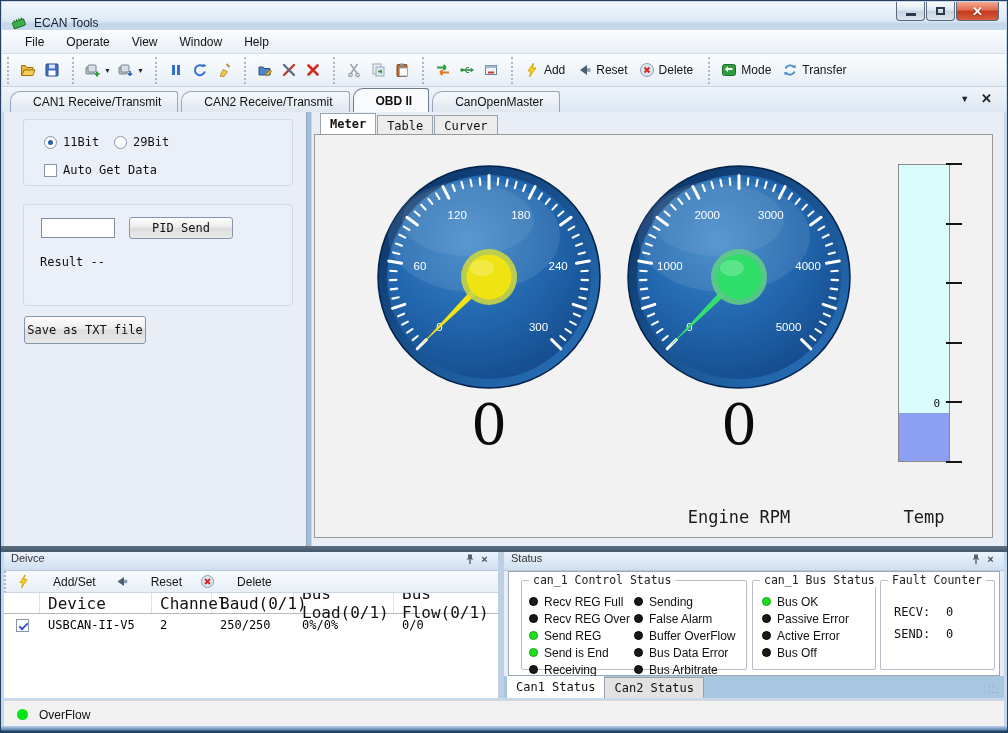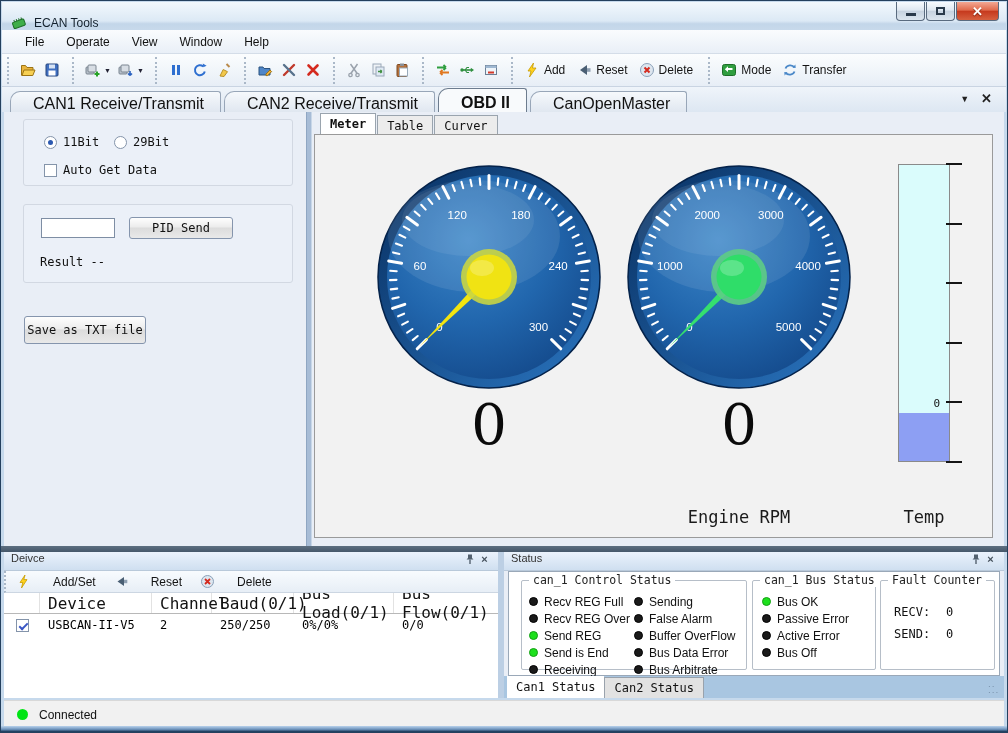--- a/index.html
+++ b/index.html
@@ -19,31 +19,31 @@
 .menubar{position:absolute;left:1px;right:1px;top:29px;height:24px;background:linear-gradient(#fafcfe,#e9eff7);border-bottom:1px solid #d4dde8;display:flex;align-items:center;padding-left:12px}
 .menu-item{font-size:12px;padding:4px 11px;color:#111}
 
 .toolbar{position:absolute;left:1px;right:1px;top:53px;height:33px;background:linear-gradient(#fbfdfe,#e7eef6);border-bottom:1px solid #c9d4e2;display:flex;align-items:center;padding-left:2px}
 .tgroup{display:flex;align-items:center;height:27px;padding:0 5px 0 7px;border-left:2px dotted #aab8c8;margin-left:3px}
 .tbtn{min-width:24px;height:24px;display:flex;align-items:center;justify-content:center;border-radius:3px;gap:4px;padding:0 3px}
 .tbtn.labeled{padding:0 7px 0 4px;font-size:12px;color:#141414}
 .caret{font-size:7px;color:#223;line-height:1}
 
 .tabstrip{position:absolute;left:1px;right:1px;top:86px;height:25px;background:linear-gradient(#eff4fa,#dde7f2);display:flex;align-items:flex-end;padding-left:8px}
-.mtab{font-size:16px;color:#111;padding:3px 16px 4px 22px;background:linear-gradient(#f6f9fc,#e0e7f0);border:1px solid #98a6b8;border-bottom:none;border-radius:10px 3px 0 0;margin-right:3px;height:21px;white-space:nowrap}
+.mtab{font-size:12px;color:#111;padding:3px 16px 4px 22px;background:linear-gradient(#f6f9fc,#e0e7f0);border:1px solid #98a6b8;border-bottom:none;border-radius:10px 3px 0 0;margin-right:3px;height:21px;white-space:nowrap}
 .mtab.active{background:#f8fafc;font-weight:bold;height:24px;padding-top:5px;border-color:#6d7c8e}
 .strip-ctrl{margin-left:auto;display:flex;align-items:center;gap:12px;padding:0 14px 7px 0}
 .dd-arrow{font-size:9px;color:#222}
 .x-small{font-size:13px;font-weight:bold;color:#222;line-height:1}
 
 .content{position:absolute;left:3px;right:3px;top:111px;height:434px;background:#e9eef6;display:flex}
 .left-panel{width:302px;position:relative;background:#e9eef6}
 .groupbox{position:absolute;border:1px solid #d2d8e2;background:#ebf0f8;border-radius:3px}
 .gb1{left:19px;top:7px;width:270px;height:67px}
-.gb2{left:19px;top:92px;width:270px;height:79px}
+.gb2{left:19px;top:92px;width:270px;height:102px}
 .opt-row{position:absolute;display:flex;align-items:center;gap:6px;font:12px "DejaVu Sans Mono",monospace;color:#111}
 .radio{width:13px;height:13px;border-radius:50%;border:1px solid #8494aa;background:#fff;position:relative;flex:none}
 .radio.sel::after{content:"";position:absolute;left:3px;top:3px;width:5px;height:5px;border-radius:50%;background:#2c59b0}
 .checkbox{width:13px;height:13px;border:1px solid #8494aa;background:#fff;flex:none;position:relative}
 .checkbox.checked::after{content:"";position:absolute;left:2px;top:3px;width:7px;height:3px;border-left:2px solid #3a57c4;border-bottom:2px solid #3a57c4;transform:rotate(-45deg)}
 .pid-input{position:absolute;left:17px;top:13px;width:74px;height:20px;border:1px solid #7e8ea4;font:12px "DejaVu Sans Mono",monospace;padding:0 3px;background:#fff}
 .btn{border:1px solid #8595ad;background:linear-gradient(#fefefe,#ececec 45%,#dcdcdc 50%,#e9e9e9);border-radius:3px;font:12px "DejaVu Sans Mono",monospace;color:#111;cursor:default}
 .pid-btn{position:absolute;left:105px;top:12px;width:104px;height:22px}
 .result{position:absolute;left:16px;top:50px;font:12px "DejaVu Sans Mono",monospace;color:#111}
 .save-btn{position:absolute;left:20px;top:204px;width:122px;height:28px}
@@ -684,16 +684,16 @@
       <div class="stabs" id="status-tabs">
           <div class="btab">Can1 Status</div>
           <div class="btab inactive">Can2 Status</div>
           <div class="grip">∙∙<br>∙∙∙</div>
         </div>
     </div>
   </div>
 
   <div class="statusbar">
     <span class="conn-dot"></span>
-    <span class="conn-text">Connected</span>
+    <span class="conn-text">OverFlow</span>
   </div>
   <div class="bottom-frame"></div>
 </div>
 
 </body></html>

